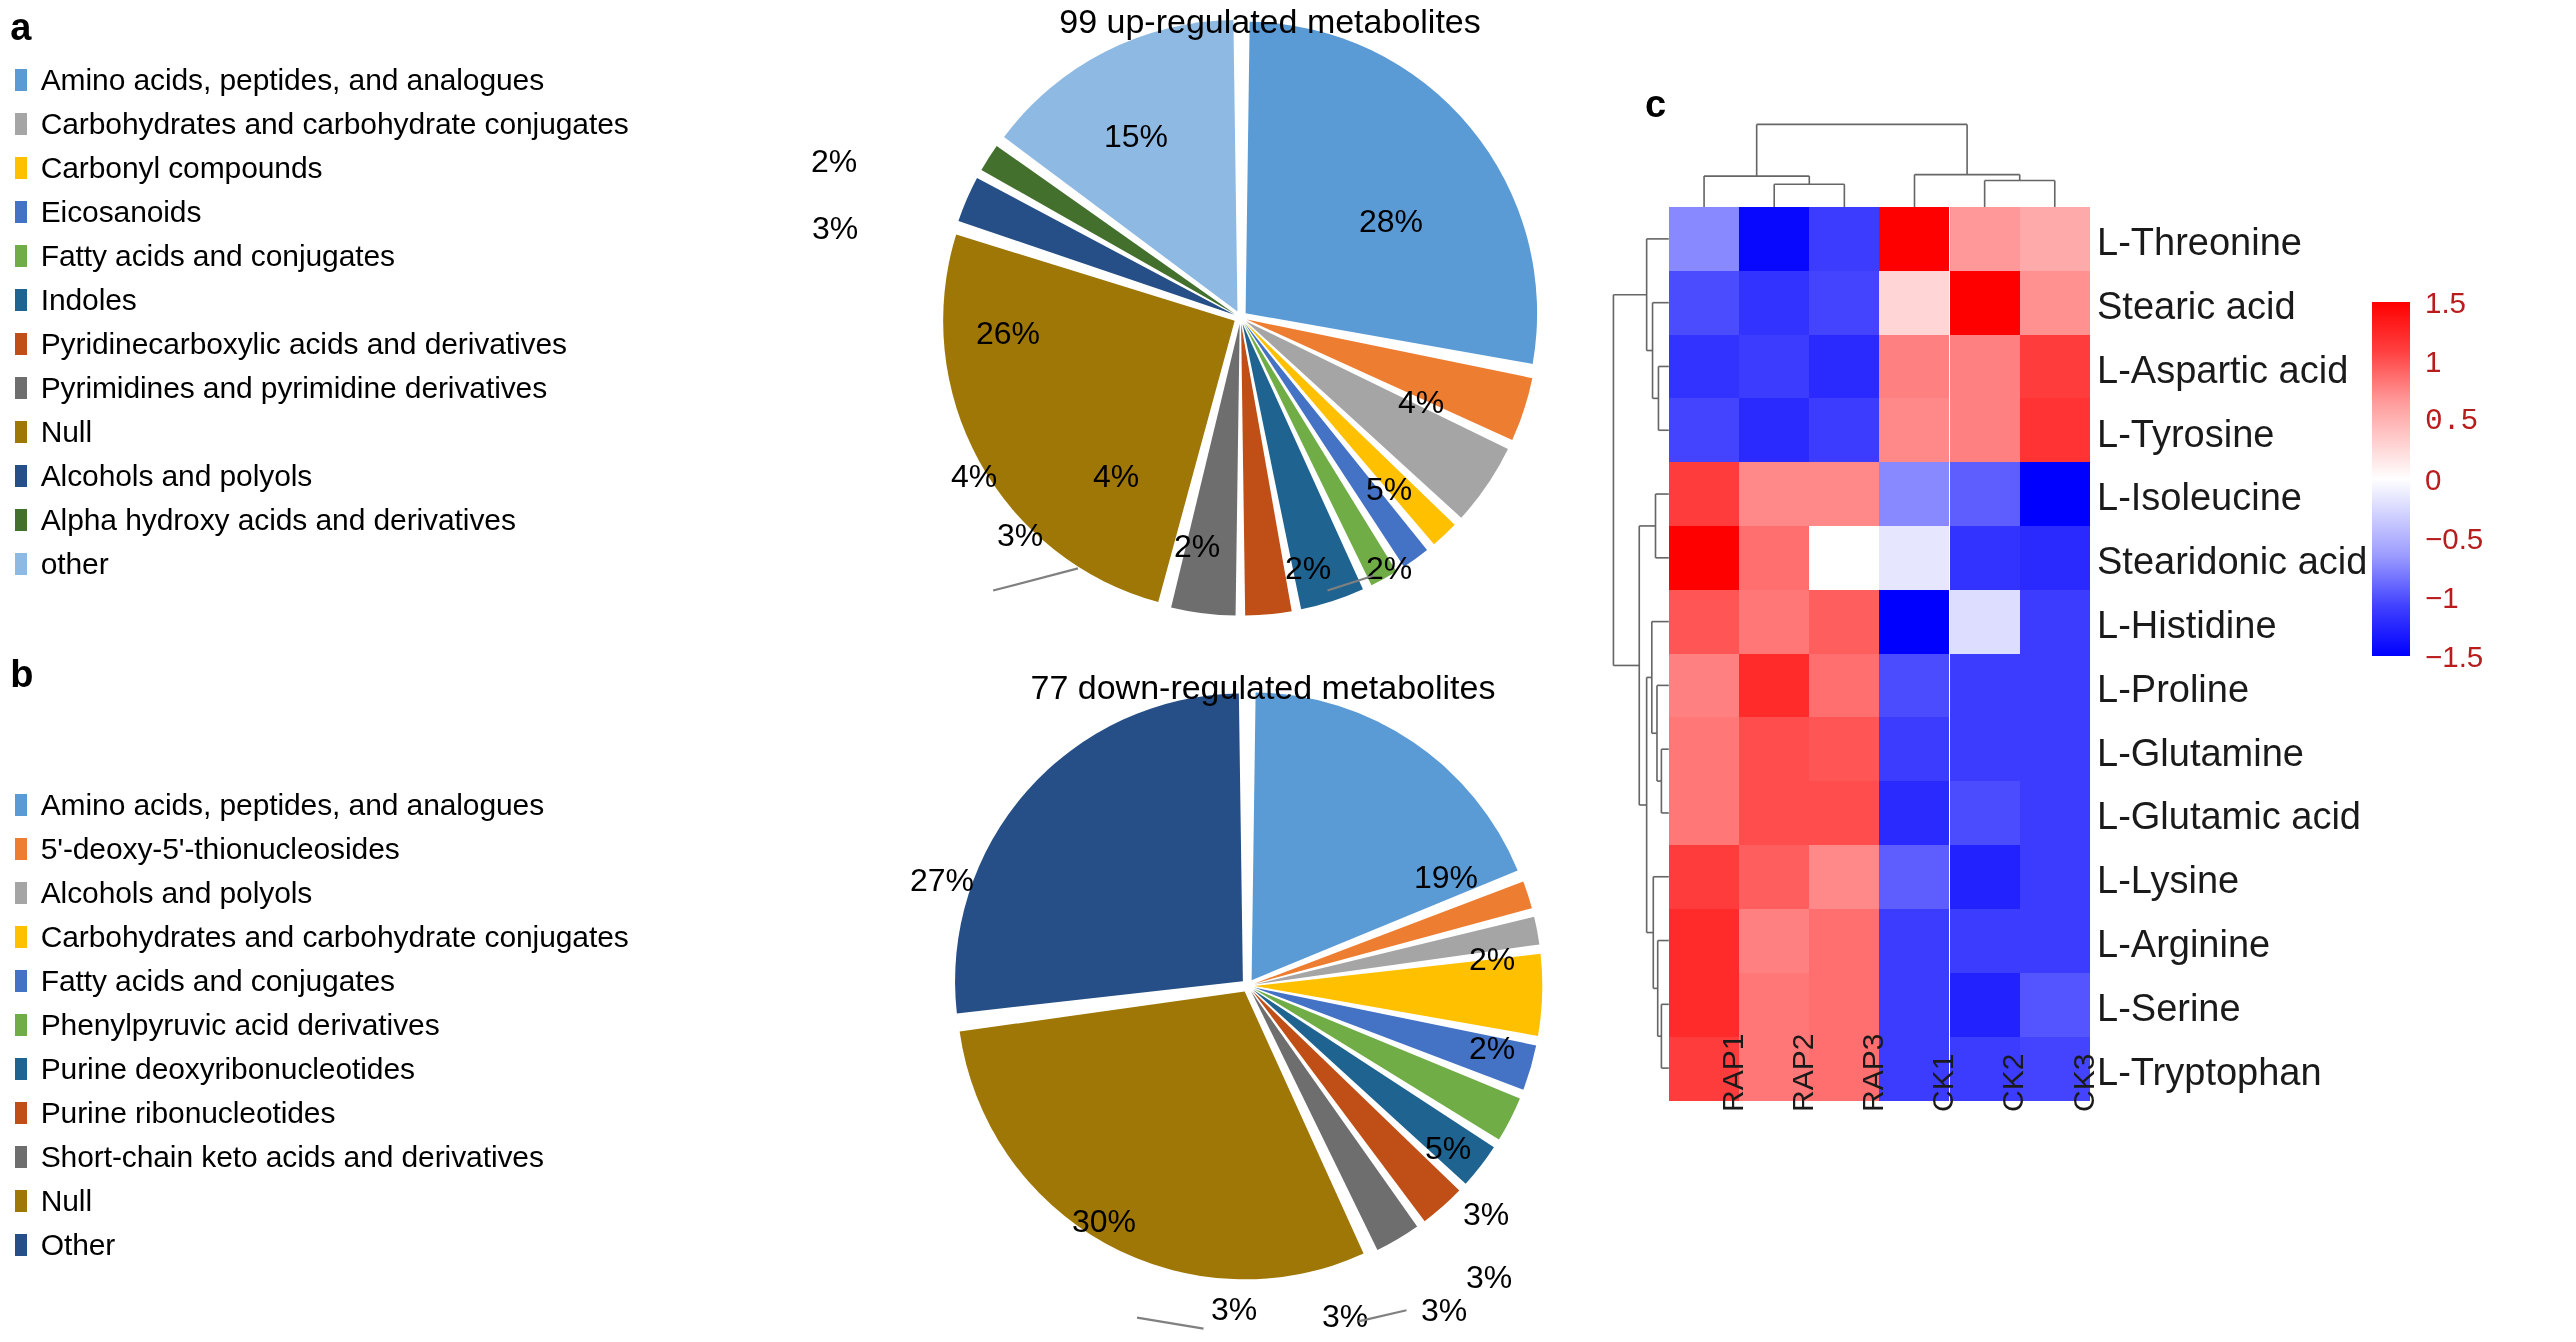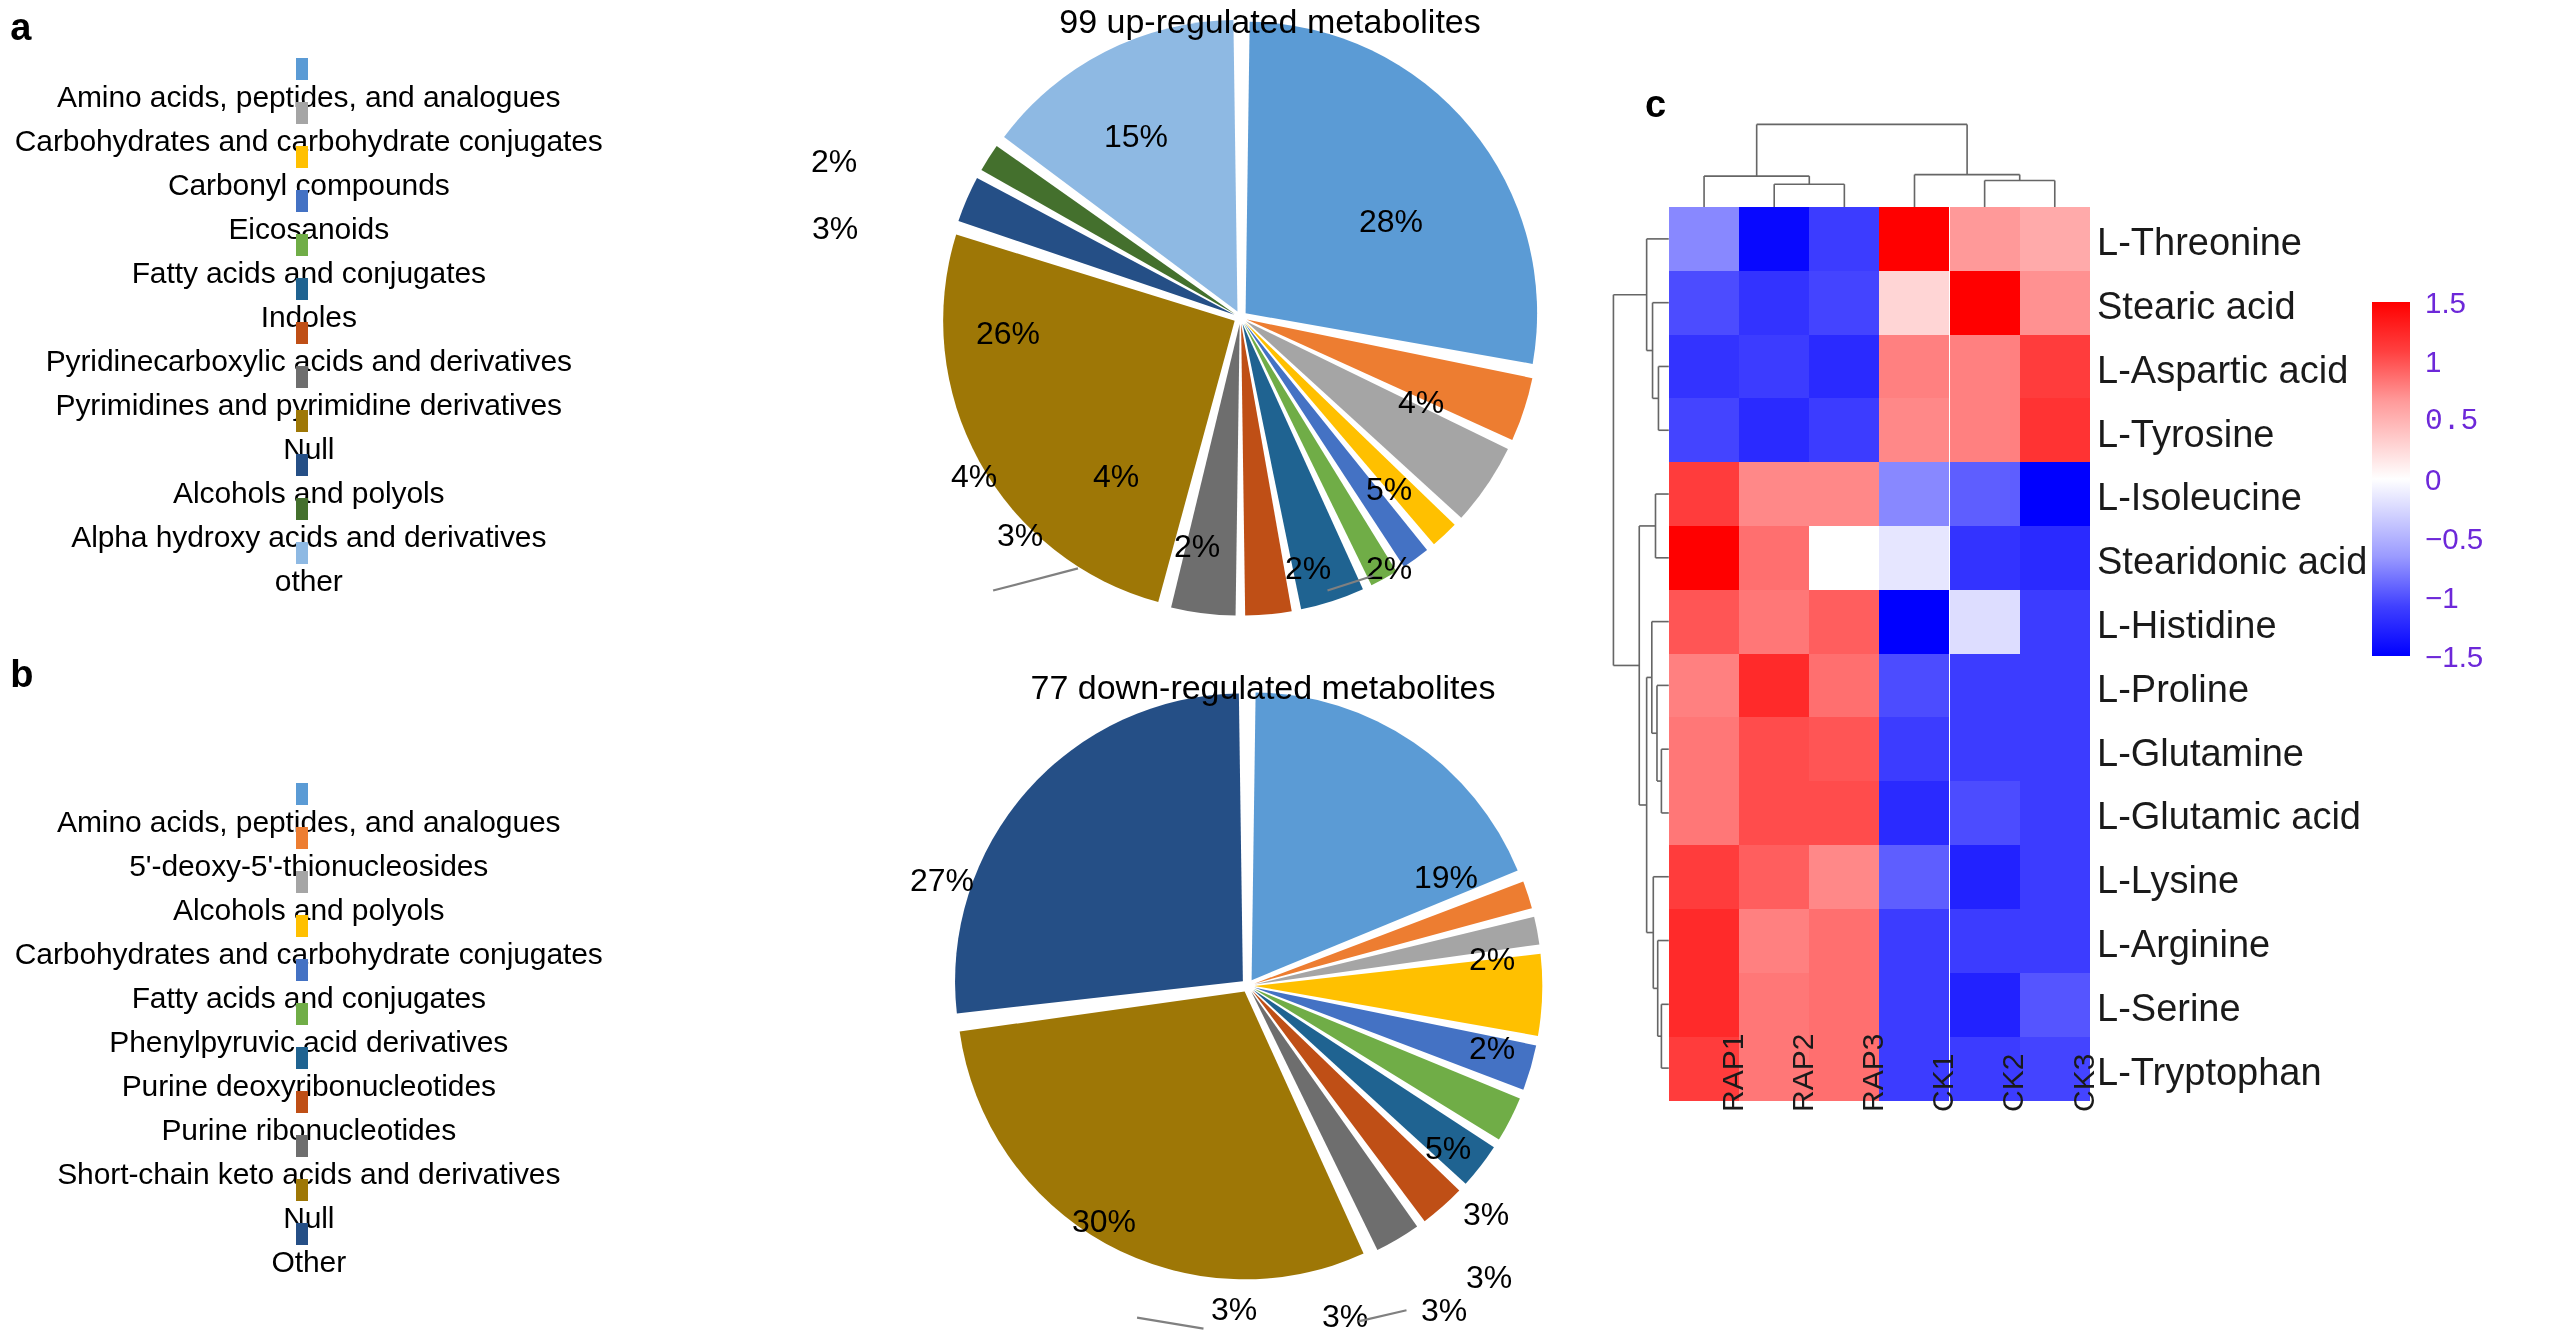--- a/index.html
+++ b/index.html
@@ -1,29 +1,29 @@
 <!DOCTYPE html>
 <html style="font-size:11.8px"><head>
 <meta charset="utf-8">
 <style>
   html,body{margin:0;padding:0;background:#ffffff;}
   body{width:2576px;height:1342px;position:relative;font-family:"Liberation Sans",sans-serif;overflow:hidden;}
   .panel-letter{position:absolute;font-weight:bold;font-size:38px;color:#000;}
   .legend{position:absolute;}
-  .legend-item{display:flex;align-items:center;height:44px;flex-direction:column;}
+  .legend-item{display:flex;align-items:center;height:44px;}
   .legend-swatch{width:12.6px;height:22px;margin-right:13.3px;flex:none;}
   .legend-label{font-size:30px;color:#000;white-space:nowrap;letter-spacing:-0.1px;}
   .pie-wrap{position:absolute;}
   .pie-title{position:absolute;font-size:34px;color:#000;white-space:nowrap;text-align:center;}
   .pct{position:absolute;font-size:32px;color:#000;font-weight:normal;white-space:nowrap;}
   .hm-wrap{position:absolute;}
   .hm-cell{position:absolute;}
   .hm-rowlab{position:absolute;font-size:38px;color:#1a1a1a;white-space:nowrap;}
   .hm-collab{position:absolute;font-size:30px;color:#1a1a1a;white-space:nowrap;transform-origin:left top;transform:rotate(-90deg);}
-  .cb-tick{position:absolute;font-size:29.5px;color:#6d28d9;white-space:nowrap;}
+  .cb-tick{position:absolute;font-size:29.5px;color:#b91c1c;white-space:nowrap;}
   svg{display:block;}
 </style>
 </head>
 <body>
 
 <div class="panel-letter" style="left:10.3px;top:5.9px;">a</div>
 <div class="legend" id="legend-a" style="left:14.8px;top:58px;">
     <div class="legend-item">
       <span class="legend-swatch" style="background: rgb(91, 155, 213);"></span>
       <span class="legend-label">Amino acids, peptides, and analogues</span>

